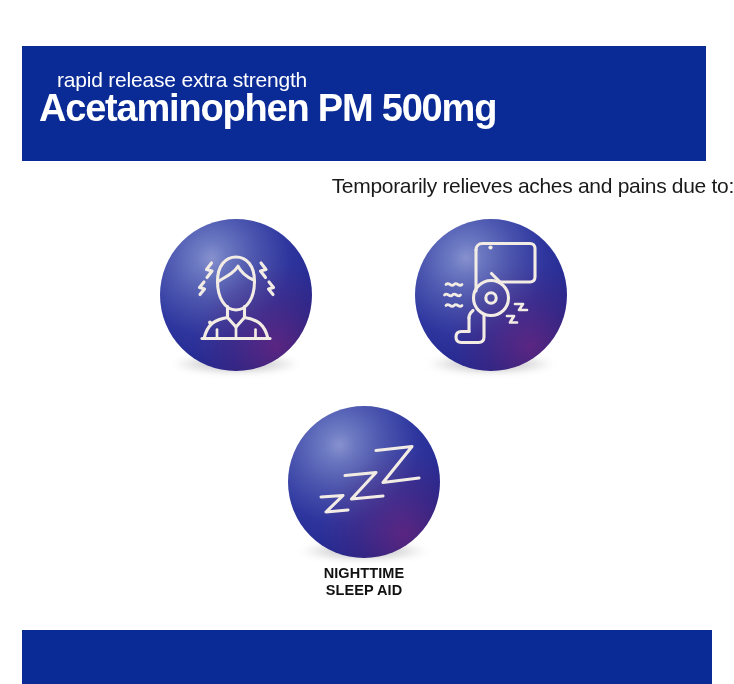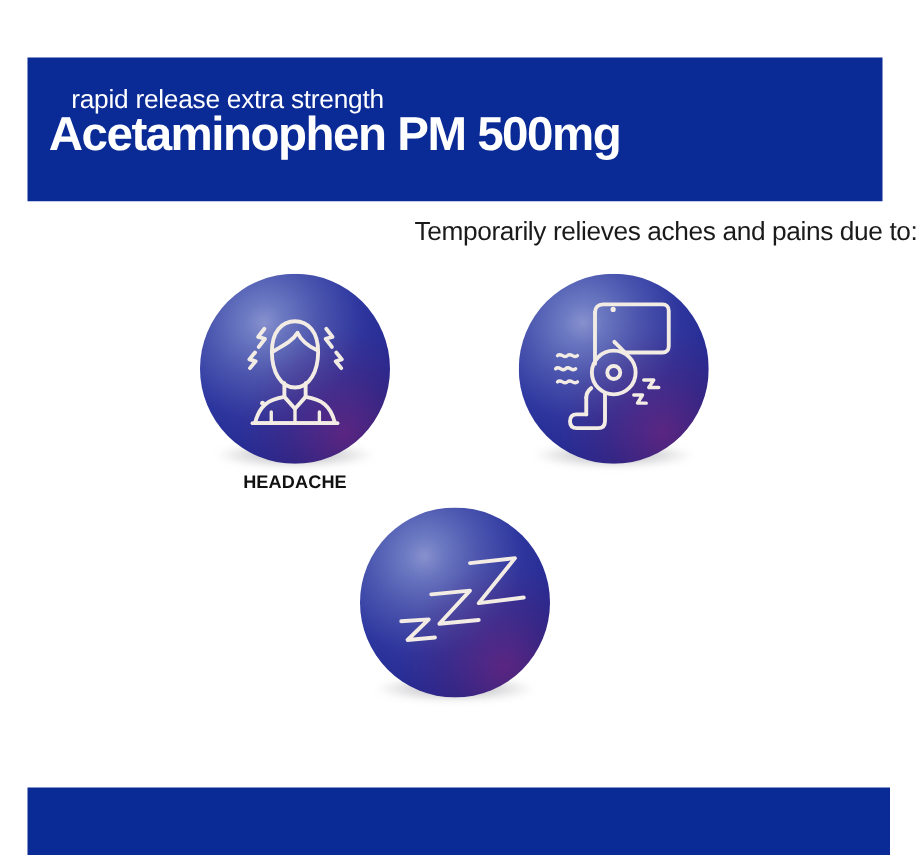--- a/index.html
+++ b/index.html
@@ -204,21 +204,20 @@
           <circle class="icon-fill" cx="50" cy="103.5" r="1.9"></circle>
 
           <path class="icon-stroke" d="M51.5 44 L46.5 50.5 L52 52 L47 58.5"></path>
           <path class="icon-stroke" d="M44 63 L39.5 68.5 L44.5 70 L40 75.5"></path>
 
           <path class="icon-stroke" d="M101 44 L106 50.5 L100.5 52 L105.5 58.5"></path>
           <path class="icon-stroke" d="M109 63 L113.5 68.5 L108.5 70 L113 75.5"></path>
         </svg>
       </div>
     </div>
-    <div class="icon-label">HEADACHE</div>
   </div>
 
   <div class="icon-group g1">
     <div class="sphere-wrap">
       <div class="sphere-shadow"></div>
       <div class="sphere">
         <svg viewBox="0 0 152 152">
 
           <path class="icon-stroke" d="M61 31 L61 72"></path>
           <path class="icon-stroke" d="M61 31 C61 27 63.5 24.5 67.5 24.5 L115 24.5
@@ -256,17 +255,19 @@
         <svg viewBox="0 0 152 152">
 
           <path class="icon-stroke" d="M33 91 L55 89.5 L38 106 L60 104"></path>
 
           <path class="icon-stroke" d="M57 69.5 L88 66.5 L63.5 93 L95 90"></path>
 
           <path class="icon-stroke" d="M88 44.5 L124 40.5 L95 76.5 L131 72"></path>
         </svg>
       </div>
     </div>
+    <div class="icon-label">NIGHTTIME
+SLEEP AID</div>
   </div>
 
   <div class="footer-bar"></div>
 
 </div>
 
 </body></html>

